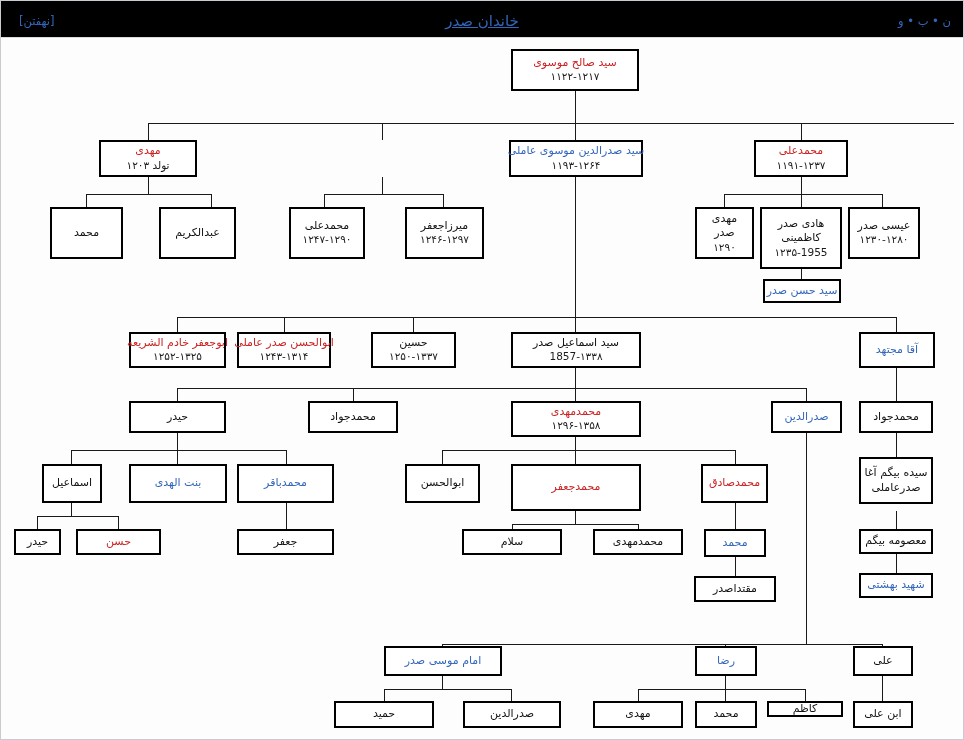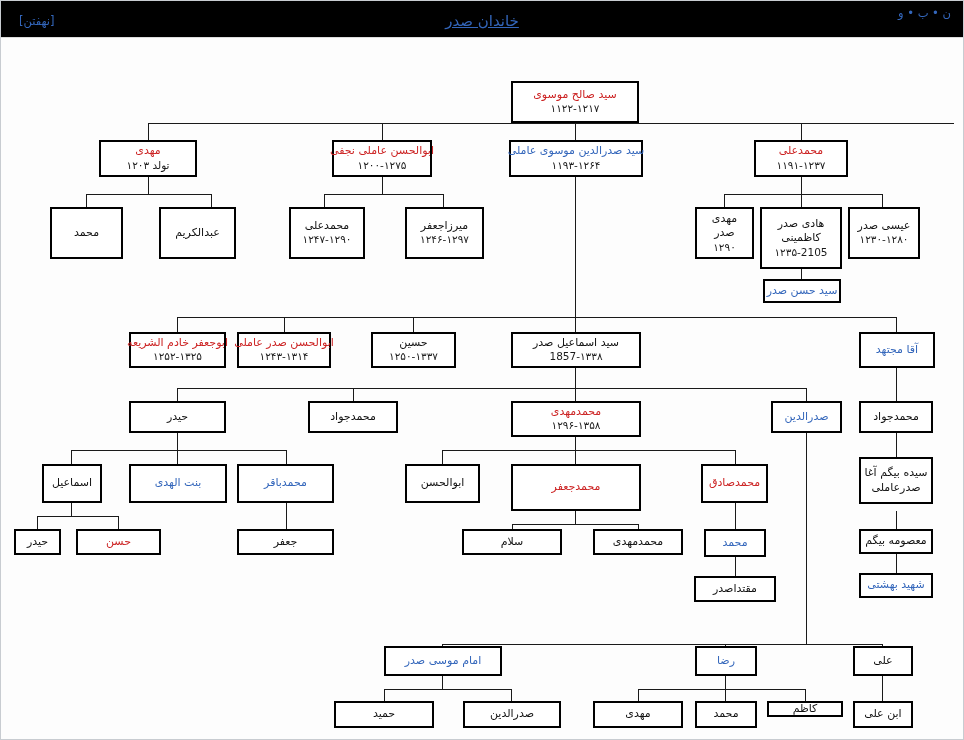--- a/index.html
+++ b/index.html
@@ -35,21 +35,21 @@
   }
   .hdr-left{
     position:absolute;
     left:18px;top:13px;
     font-size:11.5px;
     color:#3366bb;
     cursor:pointer;
   }
   .hdr-right{
     position:absolute;
-    right:12px;top:5px;
+    right:12px;top:13px;
     font-size:11.5px;
     color:#3366bb;
     letter-spacing:1px;
     cursor:pointer;
   }
   
   .node{
     position:absolute;
     box-sizing:border-box;
     border:2px solid #000000;
@@ -188,33 +188,29 @@
   <div class="ln lnv" style="left:510px;top:688px;height:12px;"></div>
 
   <div class="ln lnv" style="left:724px;top:675px;height:13px;"></div>
   <div class="ln lnh" style="left:637px;top:688px;width:167px;"></div>
   <div class="ln lnv" style="left:637px;top:688px;height:12px;"></div>
   <div class="ln lnv" style="left:724px;top:688px;height:12px;"></div>
   <div class="ln lnv" style="left:804px;top:688px;height:12px;"></div>
 
   <div class="ln lnv" style="left:881px;top:675px;height:25px;"></div>
 
-  <div class="node c-red" style="left:510px;top:48px;width:128px;height:42px;margin-top:32px;">
+  <div class="node c-red" style="left:510px;top:48px;width:128px;height:42px;">
     <span class="nm">سید صالح موسوی</span>
     <span class="dt">۱۱۲۲-۱۲۱۷</span>
   </div>
 
   <div class="node c-red" style="left:98px;top:139px;width:98px;height:37px;">
     <span class="nm">مهدی</span>
     <span class="dt">تولد ۱۲۰۳</span>
   </div>
-  <div class="node c-red" style="left:331px;top:139px;width:100px;height:37px;">
-    <span class="nm">ابوالحسن عاملی نجفی</span>
-    <span class="dt">۱۲۰۰-۱۲۷۵</span>
-  </div>
   <div class="node c-blue" style="left:508px;top:139px;width:134px;height:37px;">
     <span class="nm">سید صدرالدین موسوی عاملی</span>
     <span class="dt">۱۱۹۳-۱۲۶۴</span>
   </div>
   <div class="node c-red" style="left:753px;top:139px;width:94px;height:37px;">
     <span class="nm">محمدعلی</span>
     <span class="dt">۱۱۹۱-۱۲۳۷</span>
   </div>
 
   <div class="node c-black" style="left:49px;top:206px;width:73px;height:52px;">
@@ -231,21 +227,21 @@
     <span class="nm">میرزاجعفر</span>
     <span class="dt">۱۲۴۶-۱۲۹۷</span>
   </div>
 
   <div class="node c-black" style="left:694px;top:206px;width:59px;height:52px;">
     <span class="nm wrap">مهدی صدر</span>
     <span class="dt">۱۲۹۰</span>
   </div>
   <div class="node c-black" style="left:759px;top:206px;width:82px;height:62px;">
     <span class="nm wrap">هادی صدر کاظمینی</span>
-    <span class="dt">۱۲۳۵-2105</span>
+    <span class="dt">۱۲۳۵-1955</span>
   </div>
   <div class="node c-black" style="left:847px;top:206px;width:72px;height:52px;">
     <span class="nm wrap">عیسی صدر</span>
     <span class="dt">۱۲۳۰-۱۲۸۰</span>
   </div>
   <div class="node c-blue" style="left:762px;top:278px;width:78px;height:24px;">
     <span class="nm">سید حسن صدر</span>
   </div>
 
   <div class="node c-red" style="left:128px;top:331px;width:97px;height:36px;">

